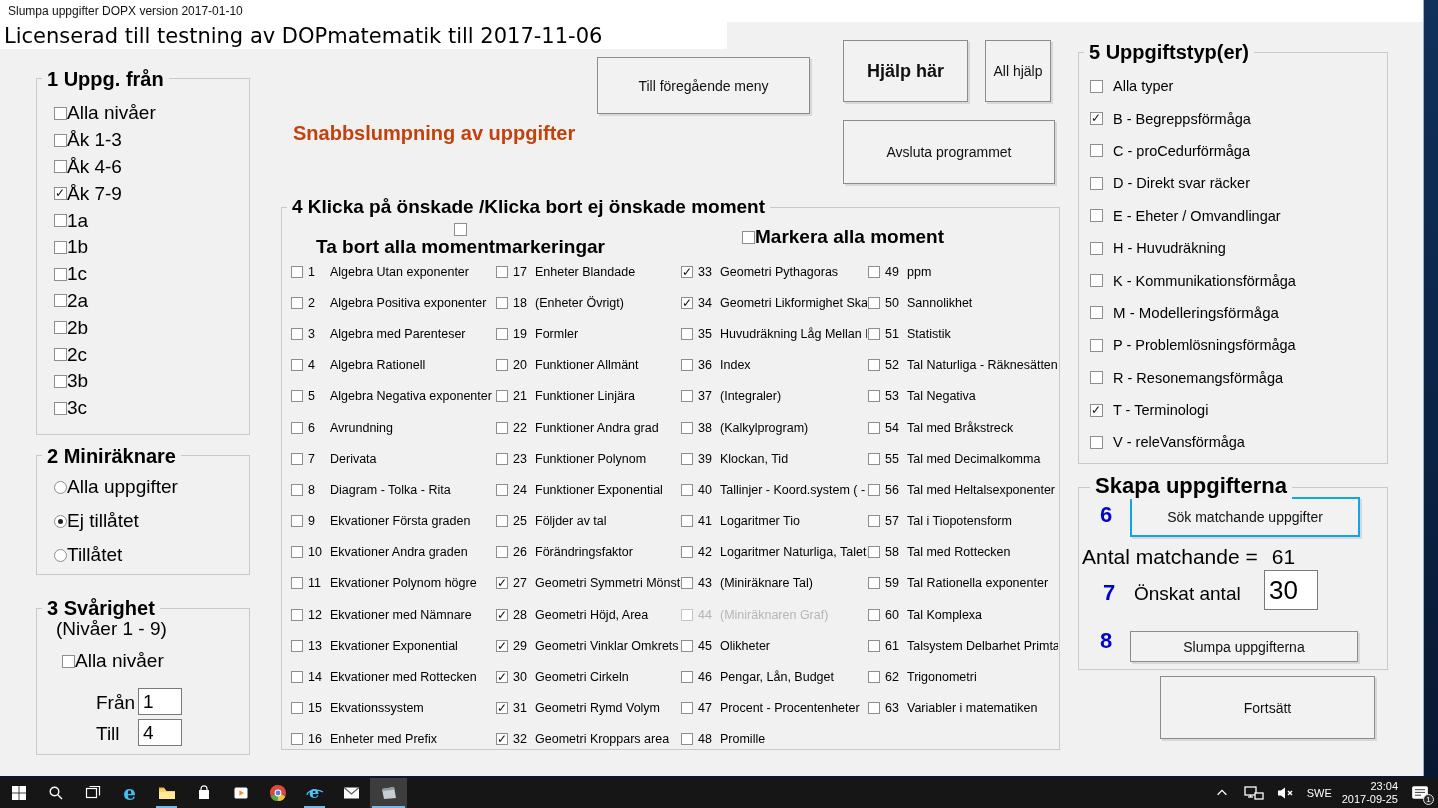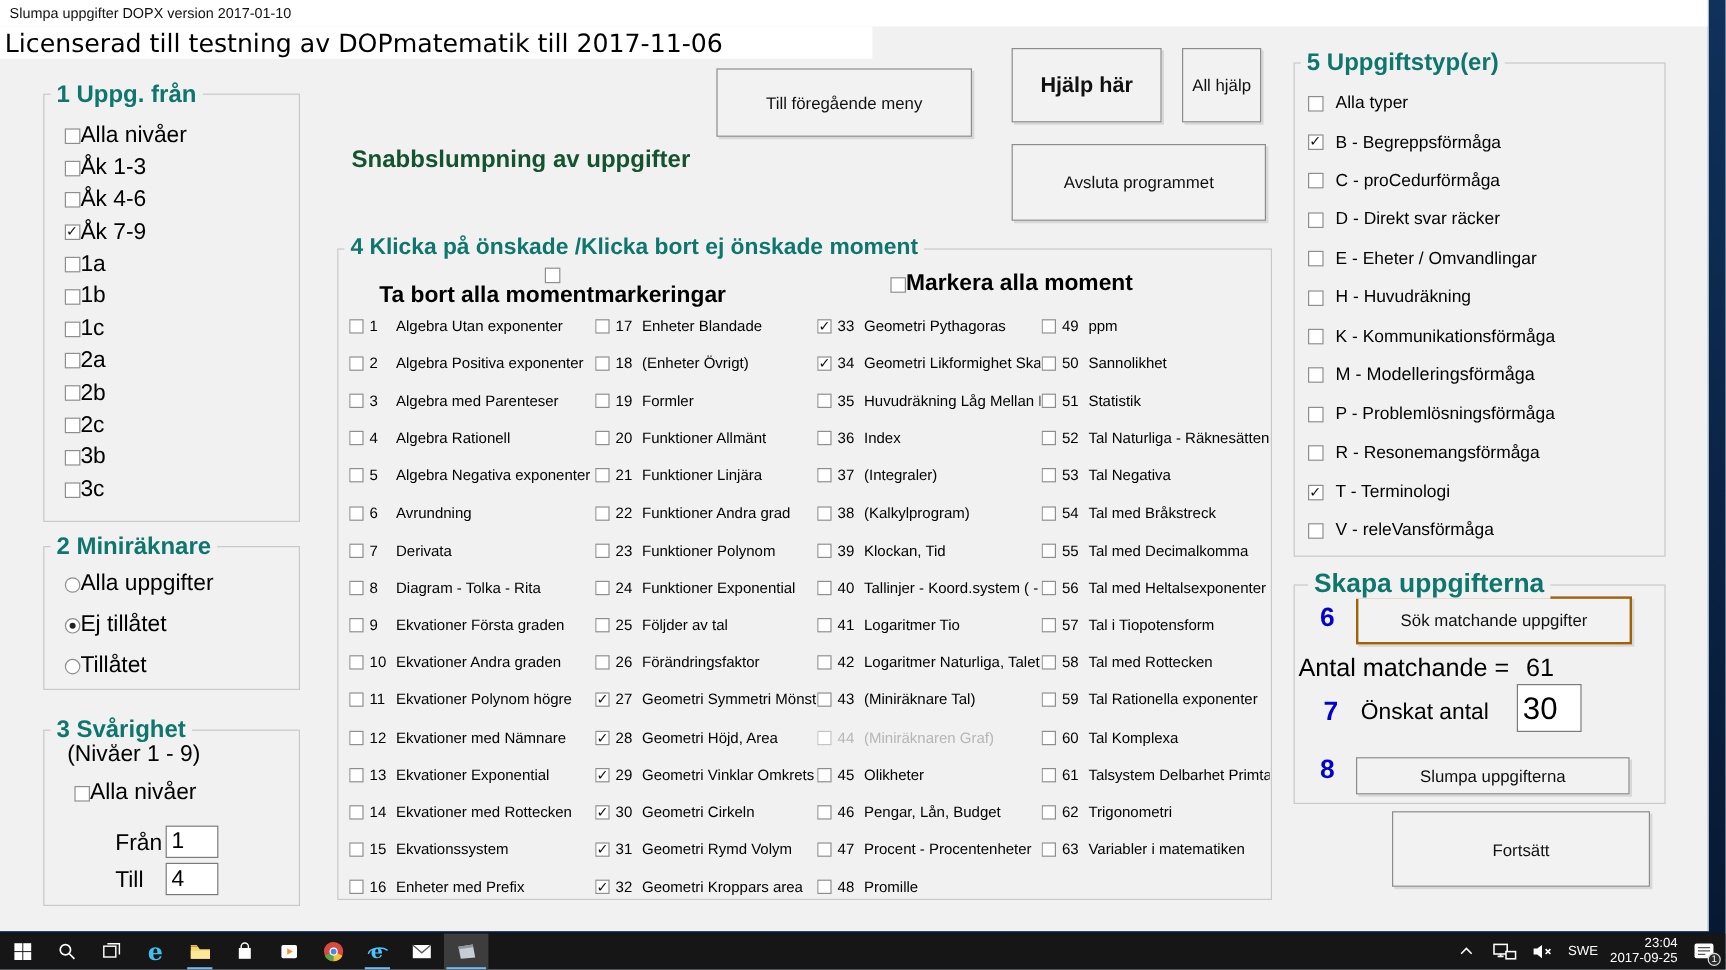--- a/index.html
+++ b/index.html
@@ -4,27 +4,27 @@
 <style>
   * { margin:0; padding:0; box-sizing:border-box; }
   html,body { width:1438px; height:808px; overflow:hidden; }
   body { font-family:"Liberation Sans", sans-serif; background:linear-gradient(180deg,#10315a 0%,#0a2142 60%,#071830 100%); cursor:default; }
   #desktop { position:relative; width:1438px; height:808px; }
   #window { position:absolute; left:0; top:0; width:1424px; height:776px; background:#f1f1f1; border-right:1px solid #9db2c8; }
   .titlebar { position:absolute; left:0; top:0; width:100%; height:22px; background:#ffffff; display:flex; align-items:center; padding-left:8px; font-size:12px; color:#111; }
   .license { position:absolute; left:0; top:22px; width:727px; height:27px; background:#ffffff; display:flex; align-items:center; padding-left:4px; font-size:21px; color:#000; font-family:"DejaVu Sans", sans-serif; white-space:nowrap; overflow:hidden; }
 
   .btn { position:absolute; background:#f2f2f2; border:1px solid #8c8c8c; box-shadow:2px 2px 0 rgba(0,0,0,0.10); display:flex; align-items:center; justify-content:center; font-size:14px; color:#111; text-align:center; }
-  .btn.default { border:2px solid #a16207; }
+  .btn.default { border:2px solid #0ea5e9; }
 
   .blue { color:#0202cf; }
-  .heading { position:absolute; left:293px; top:122px; font-size:20px; font-weight:bold; color:#14532d; }
+  .heading { position:absolute; left:293px; top:122px; font-size:20px; font-weight:bold; color:#c2410c; }
 
   .groupbox { position:absolute; border:1px solid #c9c9c9; background:#f1f1f1; }
-  .grouptitle { position:absolute; background:#f1f1f1; padding:0 5px; font-weight:bold; color:#0f766e; white-space:nowrap; z-index:2; }
+  .grouptitle { position:absolute; background:#f1f1f1; padding:0 5px; font-weight:bold; color:#000000; white-space:nowrap; z-index:2; }
 
   .cb { display:inline-block; width:13px; height:13px; background:#fff; border:1px solid #8e8e8e; position:relative; flex:none; }
   .cb.small { width:12px; height:12px; }
   .cb.checked::after { content:"✓"; position:absolute; left:0; top:-2px; font-size:12px; color:#111; }
   .cb.disabled { border-color:#c4c4c4; }
   .rb { display:inline-block; width:13px; height:13px; border:1px solid #8e8e8e; border-radius:50%; background:#fff; position:relative; flex:none; }
   .rb.selected::after { content:""; position:absolute; left:3px; top:3px; width:5px; height:5px; border-radius:50%; background:#222; }
 
   .optrow { display:flex; align-items:center; gap:0; font-size:19px; color:#000; white-space:nowrap; }
   .mrow { display:flex; align-items:center; gap:5px; font-size:12.5px; color:#000; white-space:nowrap; overflow:hidden; }

